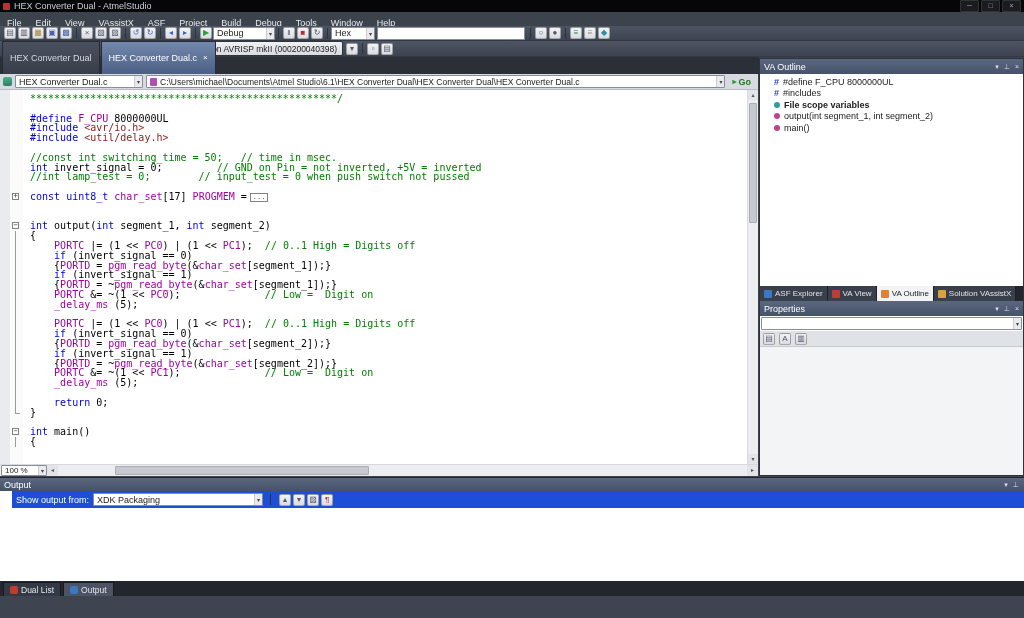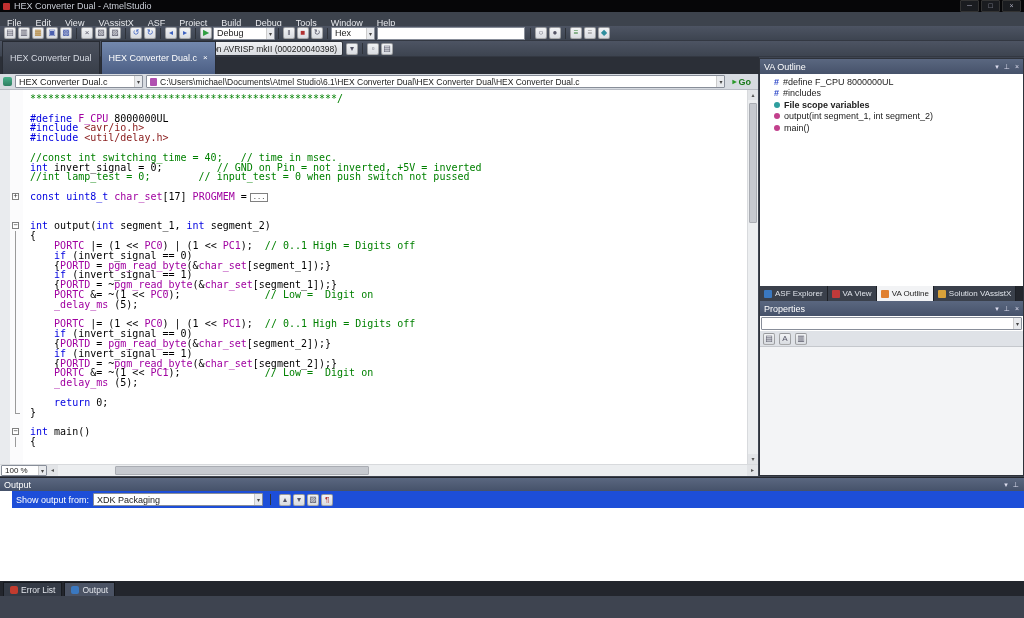--- a/index.html
+++ b/index.html
@@ -326,21 +326,21 @@
           <div class="code-line">
             <span class="fold"></span>
             <span class="ltxt"><span class="sy-b">#include </span><span class="sy-h">&lt;util/delay.h&gt;</span></span>
           </div>
           <div class="code-line">
             <span class="fold"></span>
             <span class="ltxt"></span>
           </div>
           <div class="code-line">
             <span class="fold"></span>
-            <span class="ltxt"><span class="sy-c">//const int switching_time = 40;   // time in msec.</span></span>
+            <span class="ltxt"><span class="sy-c">//const int switching_time = 50;   // time in msec.</span></span>
           </div>
           <div class="code-line">
             <span class="fold"></span>
             <span class="ltxt"><span class="sy-b">int</span><span class="sy-t"> invert_signal = 0;         </span><span class="sy-c">// GND on Pin = not inverted, +5V = inverted</span></span>
           </div>
           <div class="code-line">
             <span class="fold"></span>
             <span class="ltxt"><span class="sy-c">//int lamp_test = 0;        // input_test = 0 when push switch not pussed</span></span>
           </div>
           <div class="code-line">
@@ -586,21 +586,21 @@
             <span class="g" style="color: rgb(176, 48, 48);">¶</span>
           </span>
         </span>
     </div>
     <div id="output-body"></div>
   </div>
 
   <div id="bottom-tabs">
       <div class="btab">
         <span class="btab-icon" style="background: rgb(194, 59, 46);"></span>
-        <span>Error List</span>
+        <span>Dual List</span>
       </div>
       <div class="btab active">
         <span class="btab-icon" style="background: rgb(58, 120, 192);"></span>
         <span>Output</span>
       </div>
     </div>
 
 
 </div>
 

